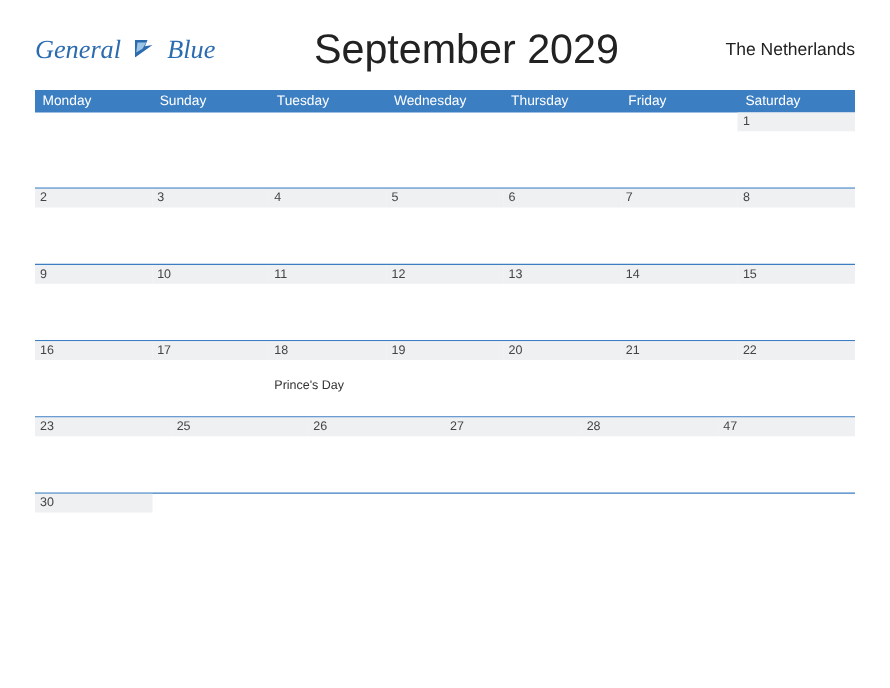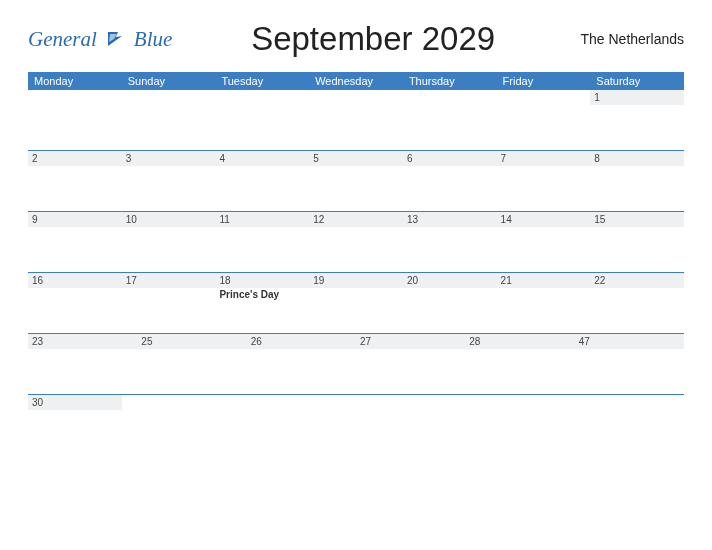--- a/index.html
+++ b/index.html
@@ -87,22 +87,21 @@
     height: 15px;
     line-height: 11px;
   }
   .day.empty .daynum-bar {
     background: #fff;
     visibility: hidden;
   }
   .event {
     font-size: 10px;
     color: #333;
-    padding: 1px 4px;
-    font-weight: bold;
+    padding: 15px 4px;
   }
   .week.firstweek { border-top: none; }
 </style>
 </head>
 <body>
 
 <div class="header">
   <div class="logo">
     <span class="logo-general">General</span>
     <span class="logo-icon">

